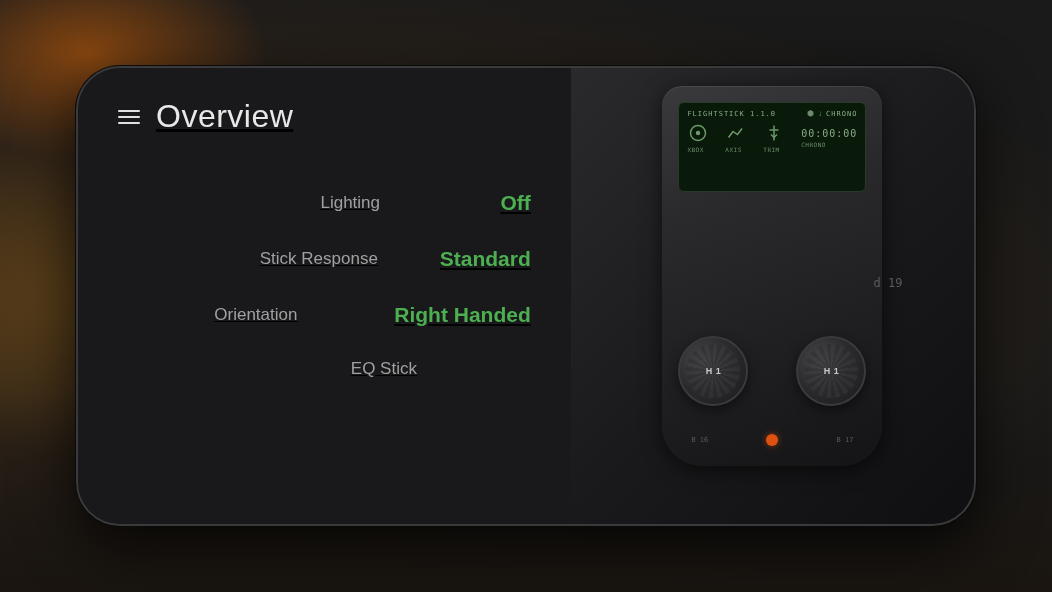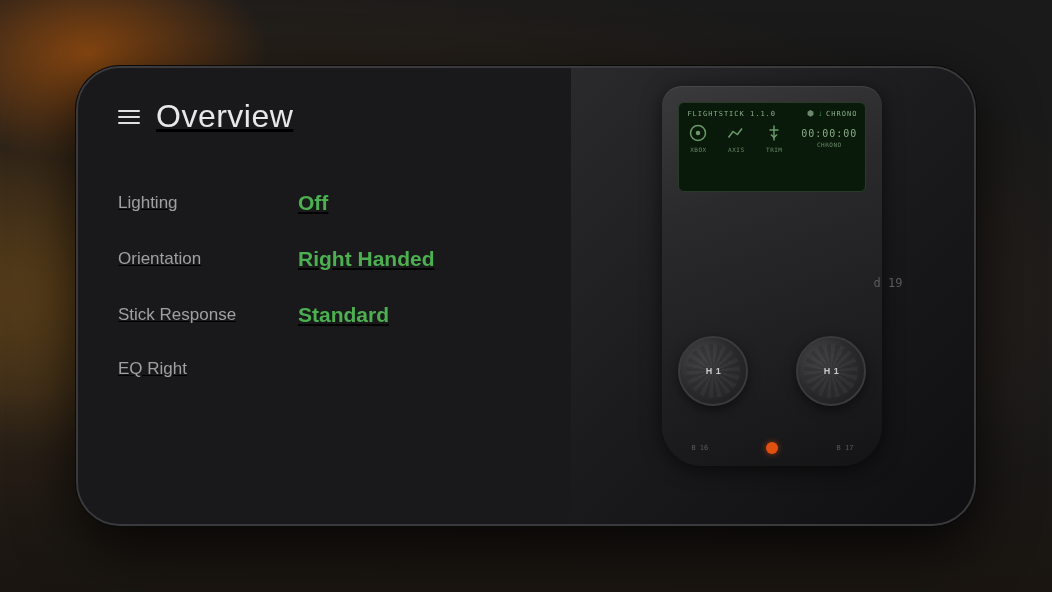--- a/index.html
+++ b/index.html
@@ -125,21 +125,21 @@
 
     .settings-list {
       display: flex;
       flex-direction: column;
       gap: 0;
     }
 
     .setting-row {
       display: flex;
       align-items: center;
-      justify-content: flex-start;
+      justify-content: flex-end;
       padding: 16px 0;
       border-bottom: none;
     }
 
     .setting-label {
       font-size: 17px;
       color: #a0a0a0;
       font-weight: 400;
       width: 180px;
       flex-shrink: 0;
@@ -230,21 +230,21 @@
     .device-screen-menu {
       display: flex;
       justify-content: space-between;
       align-items: center;
       margin-top: 4px;
     }
 
     .menu-item-device {
       display: flex;
       flex-direction: column;
-      align-items: center;
+      align-items: flex-start;
       gap: 2px;
     }
 
     .menu-icon-box {
       width: 22px;
       height: 22px;
       display: flex;
       align-items: center;
       justify-content: center;
     }
@@ -307,21 +307,21 @@
       font-size: 9px;
       font-weight: bold;
       color: #c8c8c8;
       z-index: 1;
       letter-spacing: 0.5px;
     }
 
     
     .device-bottom {
       position: absolute;
-      bottom: 12px;
+      bottom: 20px;
       left: 0;
       right: 0;
       display: flex;
       justify-content: space-around;
       align-items: center;
       text-align: center;
     }
 
     .device-btn-label {
       font-size: 7px;
@@ -372,31 +372,31 @@
         </div>
 
         <div class="settings-list">
 
           <div class="setting-row">
             <span class="setting-label">Lighting</span>
             <span class="setting-value">Off</span>
           </div>
 
           <div class="setting-row">
+            <span class="setting-label">Stick Response</span>
+            <span class="setting-value">Standard</span>
+          </div>
+
+          <div class="setting-row">
             <span class="setting-label">Orientation</span>
             <span class="setting-value">Right Handed</span>
           </div>
 
           <div class="setting-row">
-            <span class="setting-label">Stick Response</span>
-            <span class="setting-value">Standard</span>
-          </div>
-
-          <div class="setting-row">
-            <span class="setting-label">EQ Right</span>
+            <span class="setting-label">EQ Stick</span>
           </div>
 
         </div>
       </div>
 
       <div class="right-panel">
         <div class="device-bg"></div>
 
         <div class="device-container">
           <div class="device-body">

